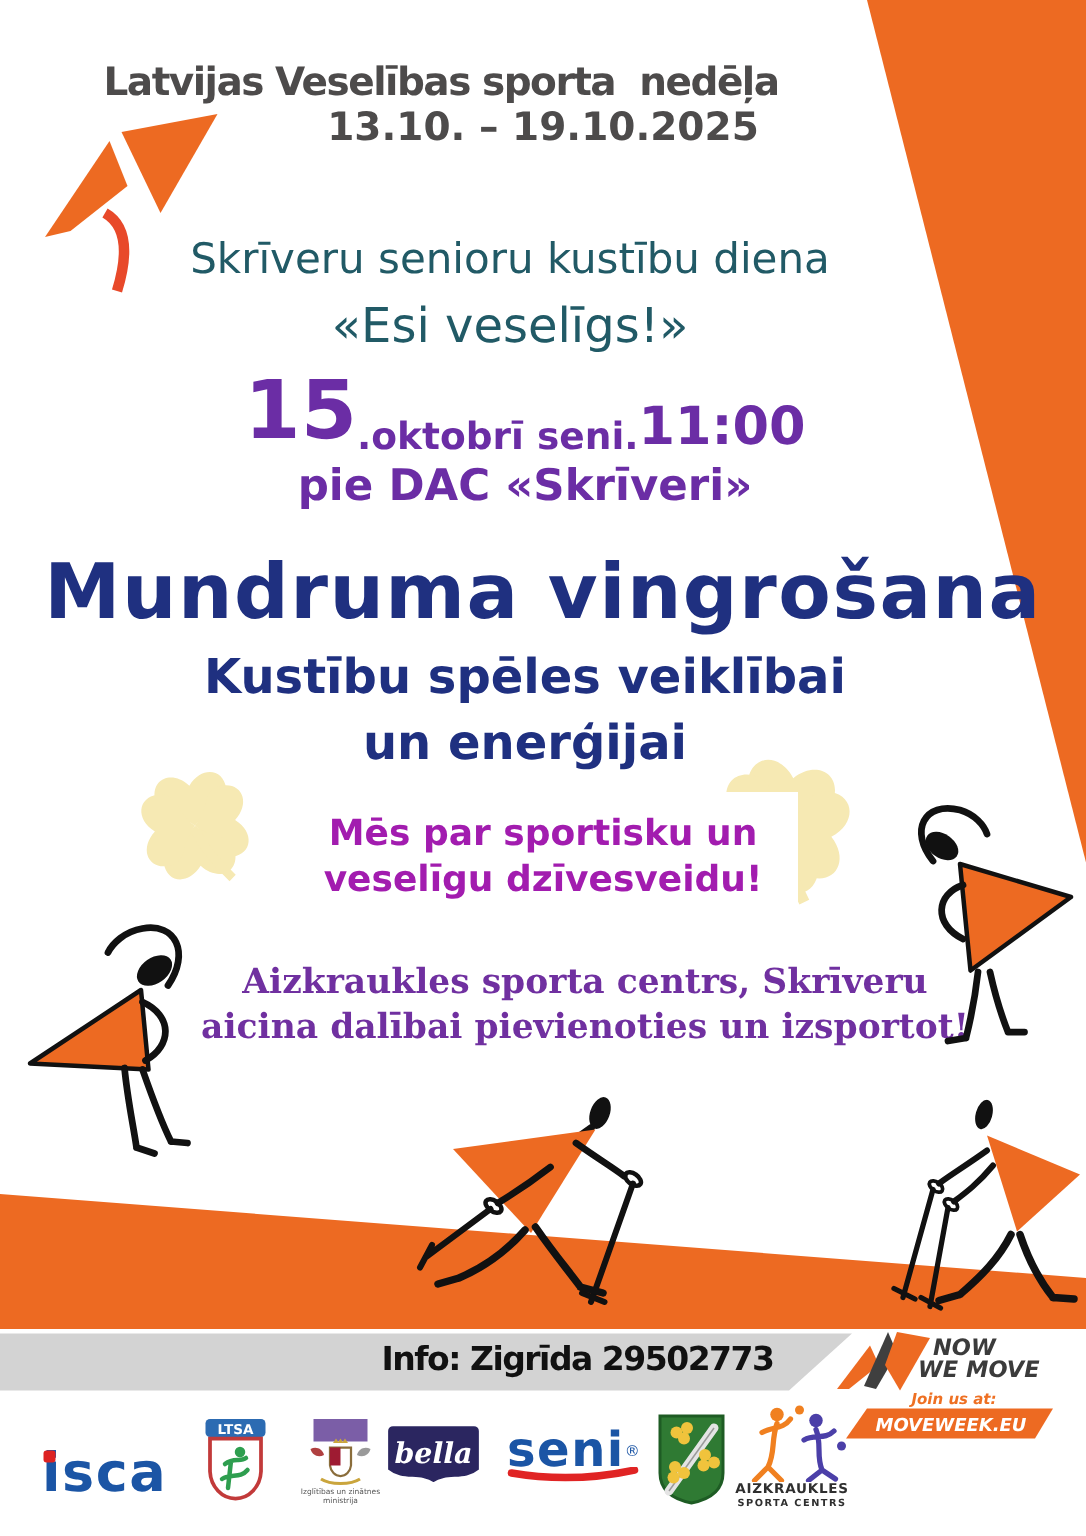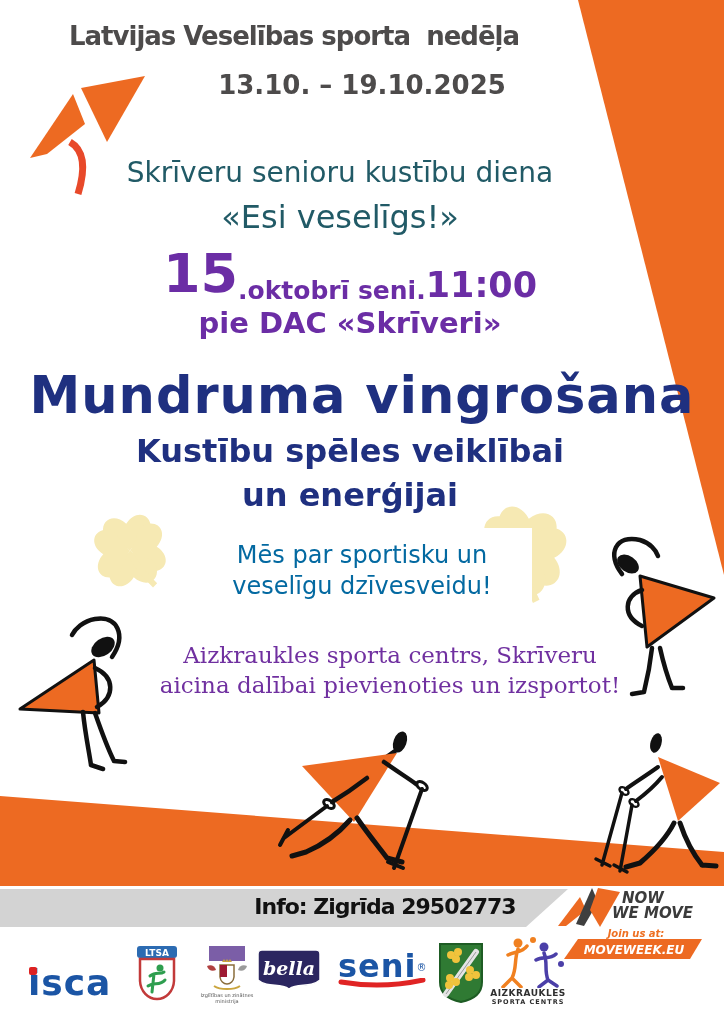--- a/index.html
+++ b/index.html
@@ -4,22 +4,22 @@
 <style>
   html,body{margin:0;padding:0;background:#ffffff;}
   .poster{position:relative;width:724px;height:1024px;background:#fff;overflow:hidden;
           font-family:"DejaVu Sans",sans-serif;}
   .abs{position:absolute;}
   .ctr{text-align:center;}
   .hdr{color:#4d4b4b;font-weight:bold;font-size:26px;letter-spacing:-1px;white-space:pre;}
   .teal{color:#215a66;font-weight:normal;}
   .purple{color:#6b2da5;font-weight:bold;}
   .navy{color:#1f3080;font-weight:bold;}
-  .green{color:#0369a1;font-weight:normal;}
-  .serifp{font-family:"DejaVu Serif",serif;color:#7030a0;font-weight:normal;}
+  .green{color:#a21caf;font-weight:bold;}
+  .serifp{font-family:"DejaVu Serif",serif;color:#7030a0;font-weight:bold;}
   .dtrow{display:flex;justify-content:center;align-items:flex-end;color:#6b2da5;font-weight:bold;}
   .info-text{font-weight:bold;color:#111;font-size:22px;letter-spacing:-1px;}
   .nwm{font-style:italic;font-weight:bold;color:#3b3b3b;line-height:1;}
   .join{font-style:italic;font-weight:bold;color:#ee7023;font-size:10px;}
   svg{display:block;}
 </style>
 </head>
 <body>
 
 <div class="poster">
@@ -47,21 +47,21 @@
       <use href="#leafR" transform="rotate(270 50 50)"></use>
     </g>
     <path d="M50,54 C55,68 62,78 70,88" stroke="#f6e9b3" stroke-width="6" fill="none"></path>
   </svg>
 
   <svg class="abs" style="left:25px;top:70px;z-index:2" width="125" height="95" viewBox="0 0 125 95">
     <polygon points="5,88 48,24 60,54 22,84" fill="#ed6a22"></polygon>
     <polygon points="56,18 120,6 82,72" fill="#ed6a22"></polygon>
   </svg>
 
-  <div class="abs ctr hdr" style="left:0;top:21px;width:588px;z-index:3">Latvijas Veselības sporta  nedēļa</div>
+  <div class="abs ctr hdr" style="left:0;top:40px;width:588px;z-index:3">Latvijas Veselības sporta  nedēļa</div>
   <div class="abs ctr hdr" style="left:0;top:70px;width:724px;z-index:3;letter-spacing:0">13.10. – 19.10.2025</div>
 
   <div class="abs ctr teal" style="left:0;top:156px;width:680px;font-size:28px;z-index:3">Skrīveru senioru kustību diena</div>
   <div class="abs ctr teal" style="left:0;top:198px;width:680px;font-size:32px;z-index:3">«Esi veselīgs!»</div>
 
   <div class="abs dtrow" style="left:0;top:242px;width:700px;z-index:3">
     <span style="font-size:54px">15</span>
       <span style="font-size:25px">.oktobrī seni.</span>
       <span style="font-size:35px">11:00</span>
   </div>

